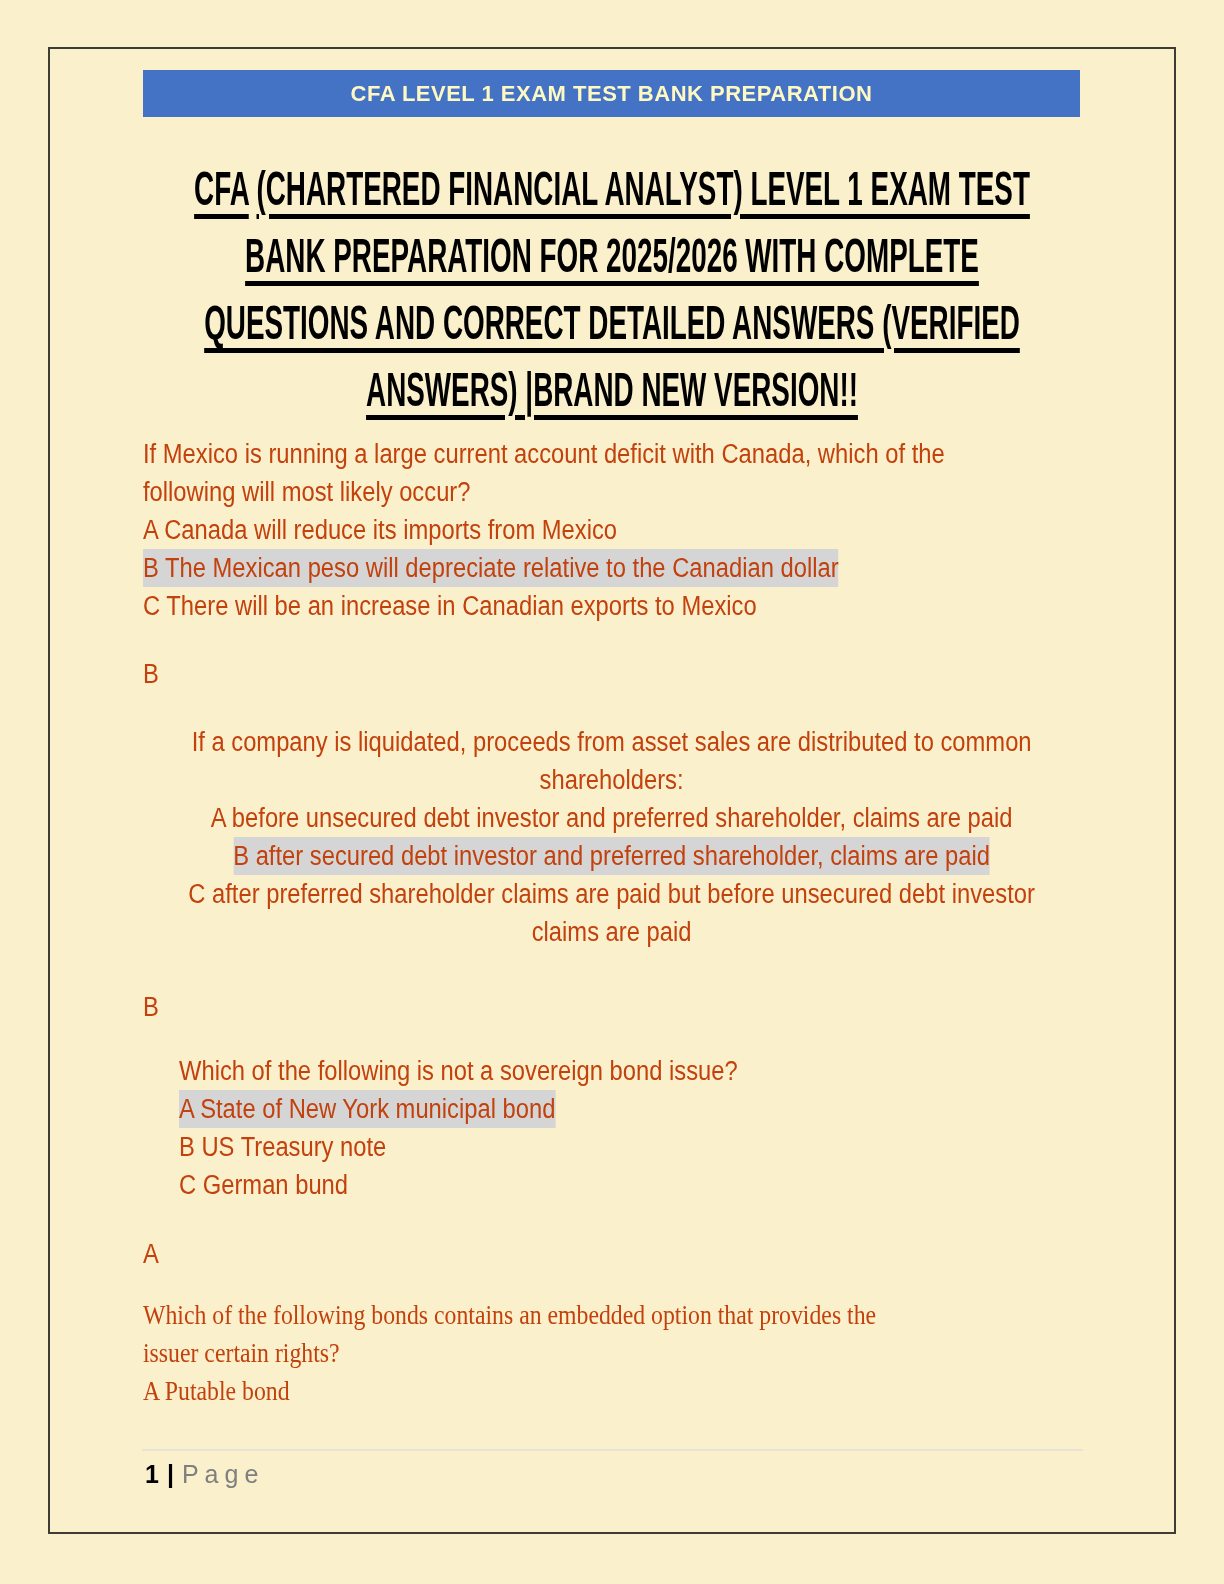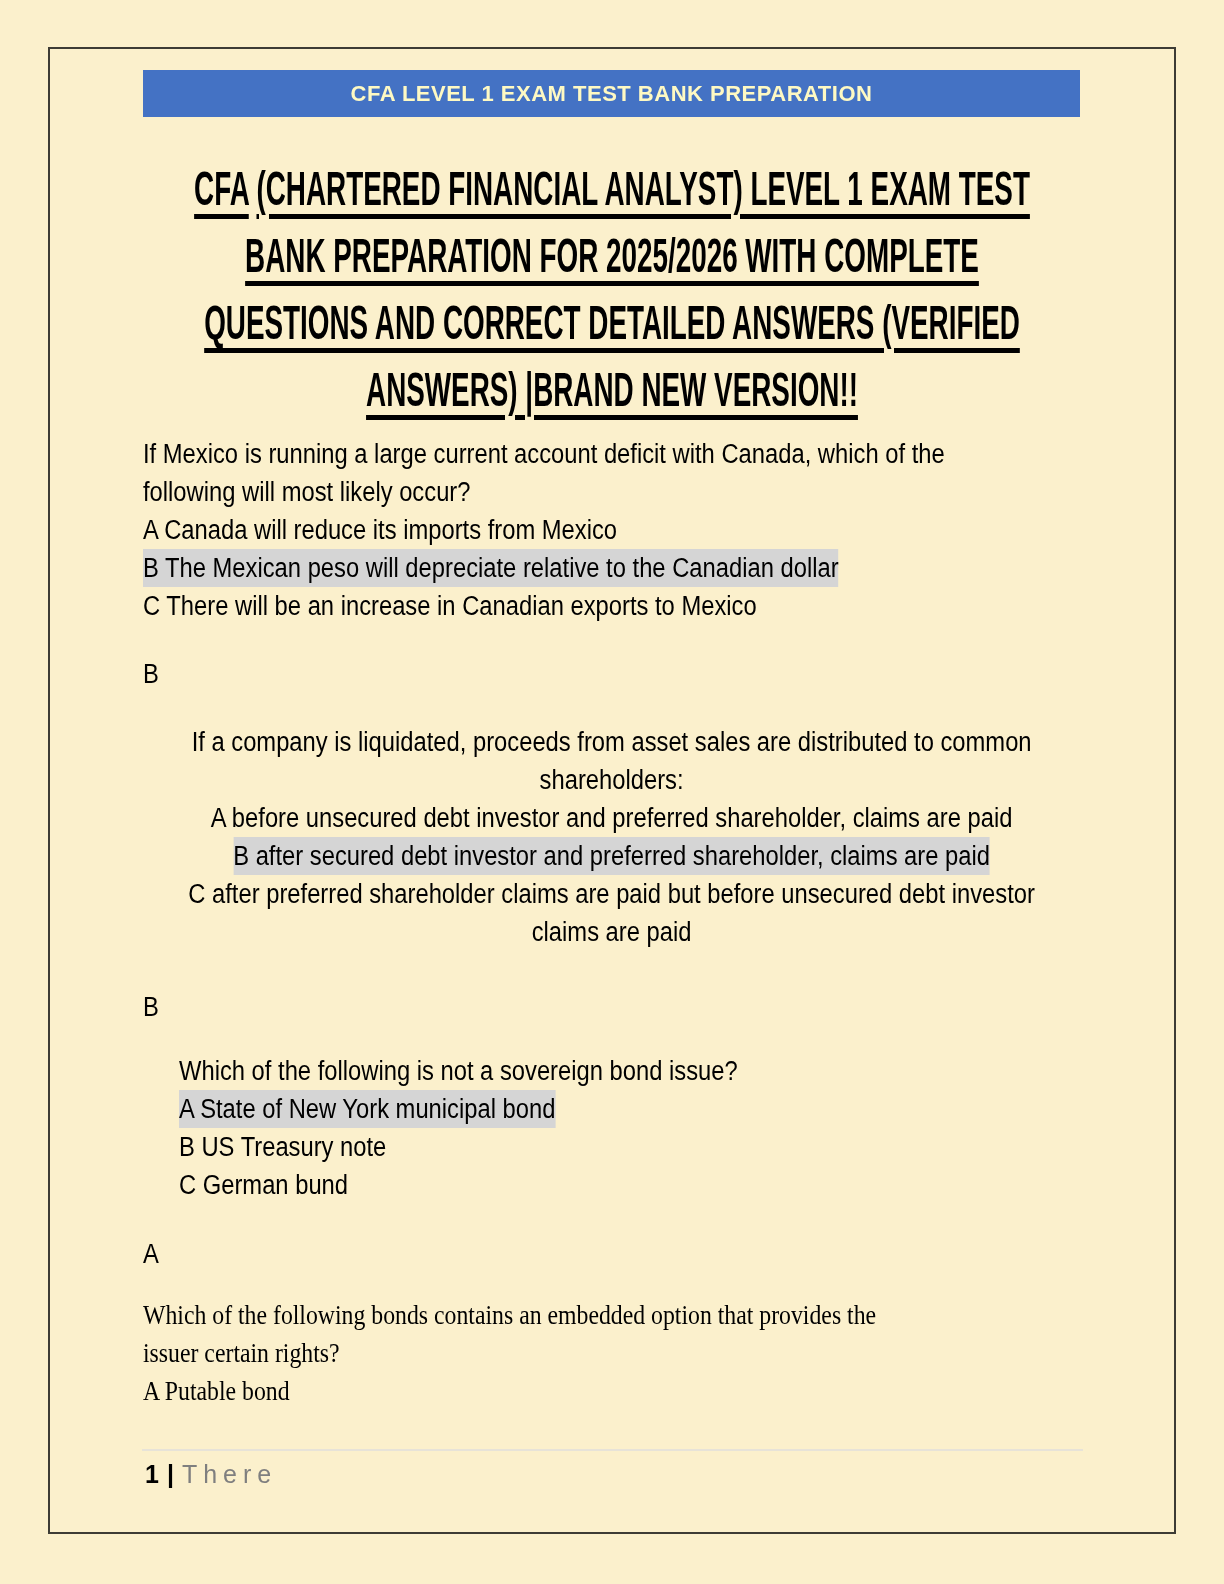--- a/index.html
+++ b/index.html
@@ -39,21 +39,21 @@
     white-space: nowrap; letter-spacing: 0px;
   }
   .u {
     text-decoration: underline;
     text-decoration-thickness: 5px;
     text-underline-offset: 9px;
   }
   .tsp { text-decoration: none; }
   .block {
     position: absolute; left: 143px; width: 937px;
-    color: #000000;
+    color: #c2410c;
   }
   .block-inner {
     width: 1065px; transform: scaleX(0.88); transform-origin: 0 0;
   }
   .bline {
     height: 38px; line-height: 38px;
     font-size: 27px; white-space: nowrap;
   }
   .hl { background: #D5D5D5; display: inline-block; height: 38px; }
   .q1 { top: 435px; } .a1 { top: 655px; }
@@ -142,14 +142,14 @@
   <div class="block-inner">
     <div class="bline">Which of the following bonds contains an embedded option that provides the</div>
     <div class="bline">issuer certain rights?</div>
     <div class="bline">A Putable bond</div>
   </div>
 </div>
 
 <div class="footer-rule"></div>
 
 <div class="page-footer">
-  <span class="page-num">1</span><span class="page-sep">|</span><span class="page-label">There</span>
+  <span class="page-num">1</span><span class="page-sep">|</span><span class="page-label">Page</span>
 </div>
 
 </body></html>

